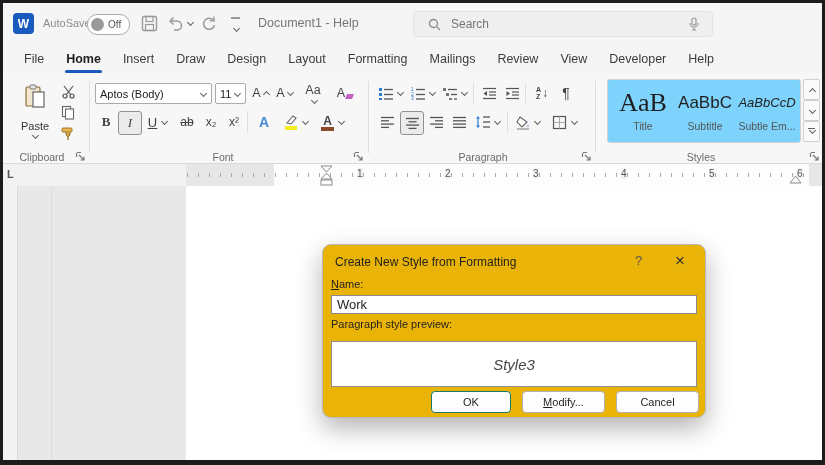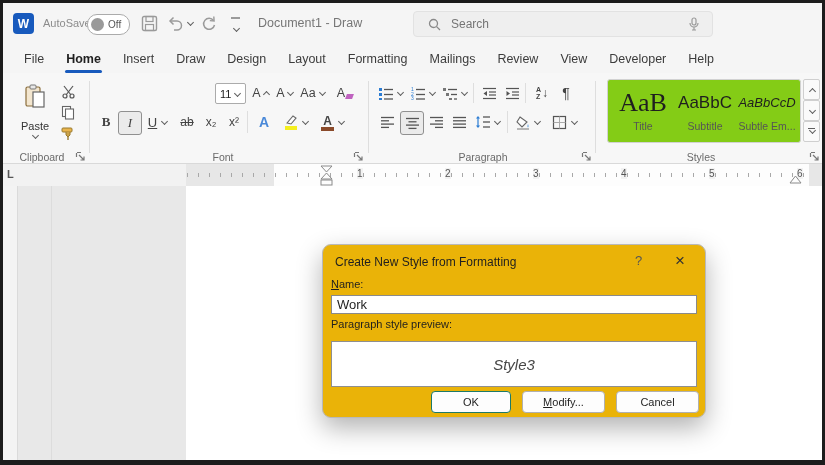--- a/index.html
+++ b/index.html
@@ -101,21 +101,21 @@
     <div class="abs" style="left:197px;top:11px;">
       <svg width="18" height="18" viewBox="0 0 18 18">
         <path d="M13.5 6.5 A5.5 5.5 0 1 0 14.5 11" fill="none" stroke="#9a9a9a" stroke-width="1.5"></path>
         <path d="M13.8 2.5 L14.1 7 L9.8 6.6" fill="none" stroke="#9a9a9a" stroke-width="1.4"></path>
       </svg>
     </div>
     <div class="abs" style="left:228px;top:14px;text-align:center;">
       <div style="width:9px;height:1.5px;background:#9a9a9a;margin:0 auto;"></div>
       <span class="chv"></span>
     </div>
-    <span class="abs doctitle">Document1 - Draw</span>
+    <span class="abs doctitle">Document1 - Help</span>
     <div class="abs searchbox">
       <svg width="13" height="13" viewBox="0 0 13 13" style="margin:0 8px 0 14px;">
         <circle cx="5.5" cy="5.5" r="4" fill="none" stroke="#8a8a8a" stroke-width="1.3"></circle>
         <line x1="8.6" y1="8.6" x2="12" y2="12" stroke="#8a8a8a" stroke-width="1.3"></line>
       </svg>
       <input type="text" placeholder="Search" style="">
       <svg width="12" height="14" viewBox="0 0 12 14" style="margin-right:12px;">
         <rect x="4" y="1" width="4" height="7" rx="2" fill="none" stroke="#9a9a9a" stroke-width="1.2"></rect>
         <path d="M2 6 a4 4 0 0 0 8 0 M6 10 v3 M4 13 h4" fill="none" stroke="#9a9a9a" stroke-width="1.2"></path>
       </svg>
@@ -171,33 +171,37 @@
         <path d="M6 6 v3 l2 2 2-2 v-3" fill="#caa24a" stroke="#9a7b2f" stroke-width="1"></path>
         <line x1="8" y1="11" x2="8" y2="14" stroke="#9a7b2f" stroke-width="1.4"></line>
       </svg>
     </div>
     <span class="glabel" style="left:10px;width:58px;">Clipboard</span>
     <svg class="launcher" style="left:72px;" viewBox="0 0 12 12">
       <path d="M2 2 v-0 h0 M2 1.5 h4 M1.5 2 v4" stroke="#777" stroke-width="1.2" fill="none"></path>
       <path d="M4 4 L9 9 M9 5.5 V9 H5.5" stroke="#777" stroke-width="1.2" fill="none"></path>
     </svg>
 
+    <div class="abs fontbox" style="left:92px;top:10px;width:117px;height:21px;">
+      <span>Aptos (Body)</span>
+      <span class="chv"></span>
+    </div>
     <div class="abs fontbox" style="left:212px;top:10px;width:31px;height:21px;">
       <span>11</span>
       <span class="chv"></span>
     </div>
     <div class="ibtn glyphbtn" style="left:248px;top:10px;width:20px;height:20px;">
       <span>A</span>
         <span class="chv chvup" style="margin-left:1px;"></span>
     </div>
     <div class="ibtn glyphbtn" style="left:272px;top:10px;width:20px;height:20px;">
       <span>A</span>
         <span class="chv" style="margin-left:1px;"></span>
     </div>
-    <div class="ibtn glyphbtn" style="left:296px;top:10px;width:28px;height:20px;">
+    <div class="ibtn glyphbtn" style="left:296px;top:10px;width:28px;height:20px;flex-direction:column;">
       <span>Aa</span>
         <span class="chv" style="margin-left:2px;"></span>
     </div>
     <div class="ibtn glyphbtn" style="left:332px;top:10px;width:20px;height:20px;">
       <span>A</span>
       <span style="width:7px;height:5px;background:#c063c0;transform:skewX(-20deg);margin-left:1px;margin-top:6px;"></span>
     </div>
     <div class="ibtn" style="left:94px;top:38px;width:18px;height:22px;font-weight:bold;font-size:13px;font-family:'Liberation Serif',serif;">
         <span>B</span>
       </div>
@@ -364,21 +368,21 @@
         <line x1="1.5" y1="7.5" x2="13.5" y2="7.5" stroke="#aaa" stroke-width="1"></line>
       </svg>
       <span class="chv" style="margin-left:3px;"></span>
     </div>
     <span class="glabel" style="left:448px;width:64px;">Paragraph</span>
     <svg class="launcher" style="left:578px;" viewBox="0 0 12 12">
       <path d="M2 1.5 h4 M1.5 2 v4" stroke="#777" stroke-width="1.2" fill="none"></path>
       <path d="M4 4 L9 9 M9 5.5 V9 H5.5" stroke="#777" stroke-width="1.2" fill="none"></path>
     </svg>
 
-    <div class="abs" style="left:604px;top:6px;width:194px;height:64px;background:#84cc16;border:1px solid #d2d2d2;border-radius:3px;box-sizing:border-box;">
+    <div class="abs" style="left:604px;top:6px;width:194px;height:64px;background:#7dd3fc;border:1px solid #d2d2d2;border-radius:3px;box-sizing:border-box;">
       <div class="stylecard" style="left:4px;">
         <span class="prev" style="font-size:26px;font-family:'Liberation Serif',serif;">AaB</span>
         <span class="lbl">Title</span>
       </div>
       <div class="stylecard" style="left:66px;">
         <span class="prev" style="font-size:17px;">AaBbC</span>
         <span class="lbl">Subtitle</span>
       </div>
       <div class="stylecard" style="left:128px;">
         <span class="prev" style="font-size:13px;font-style:italic;">AaBbCcD</span>

